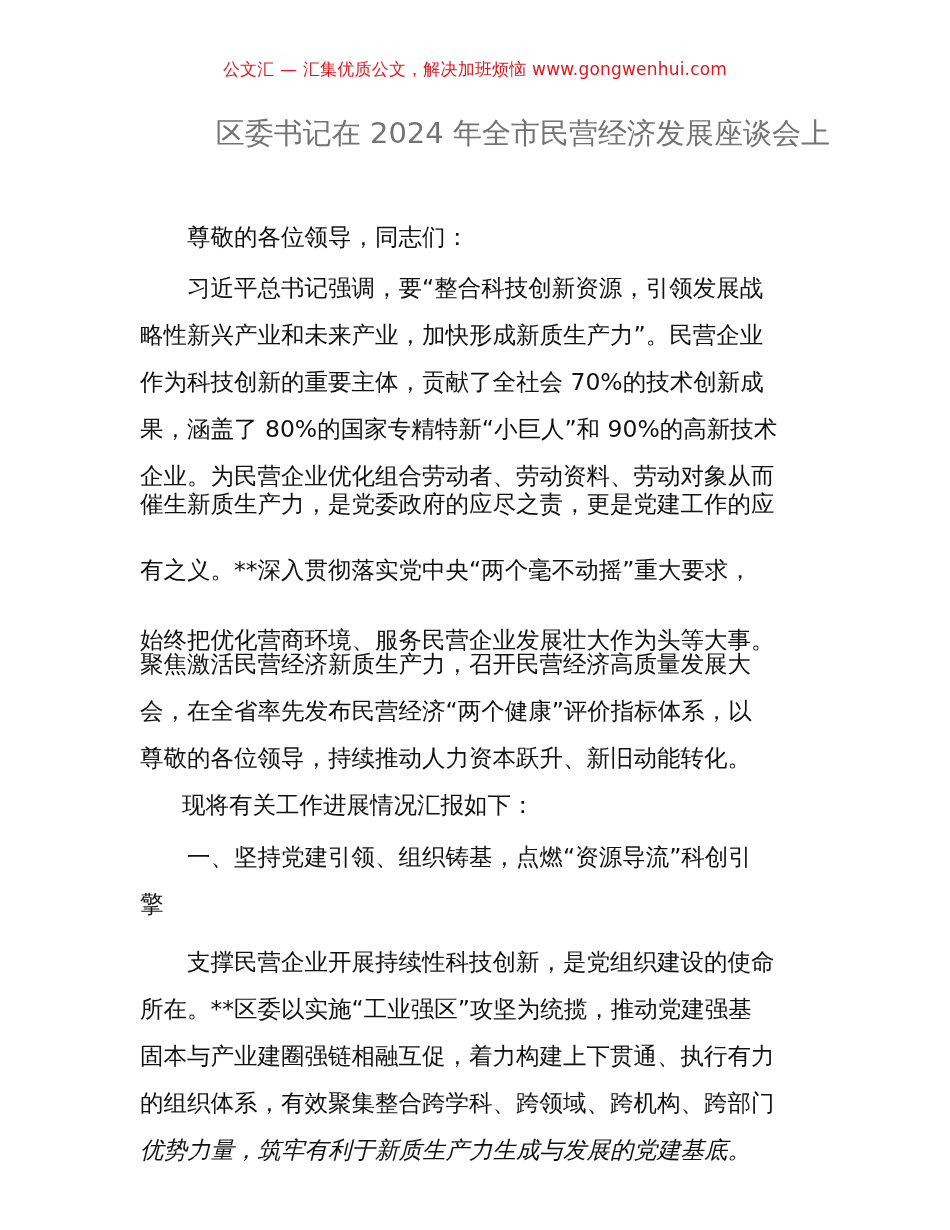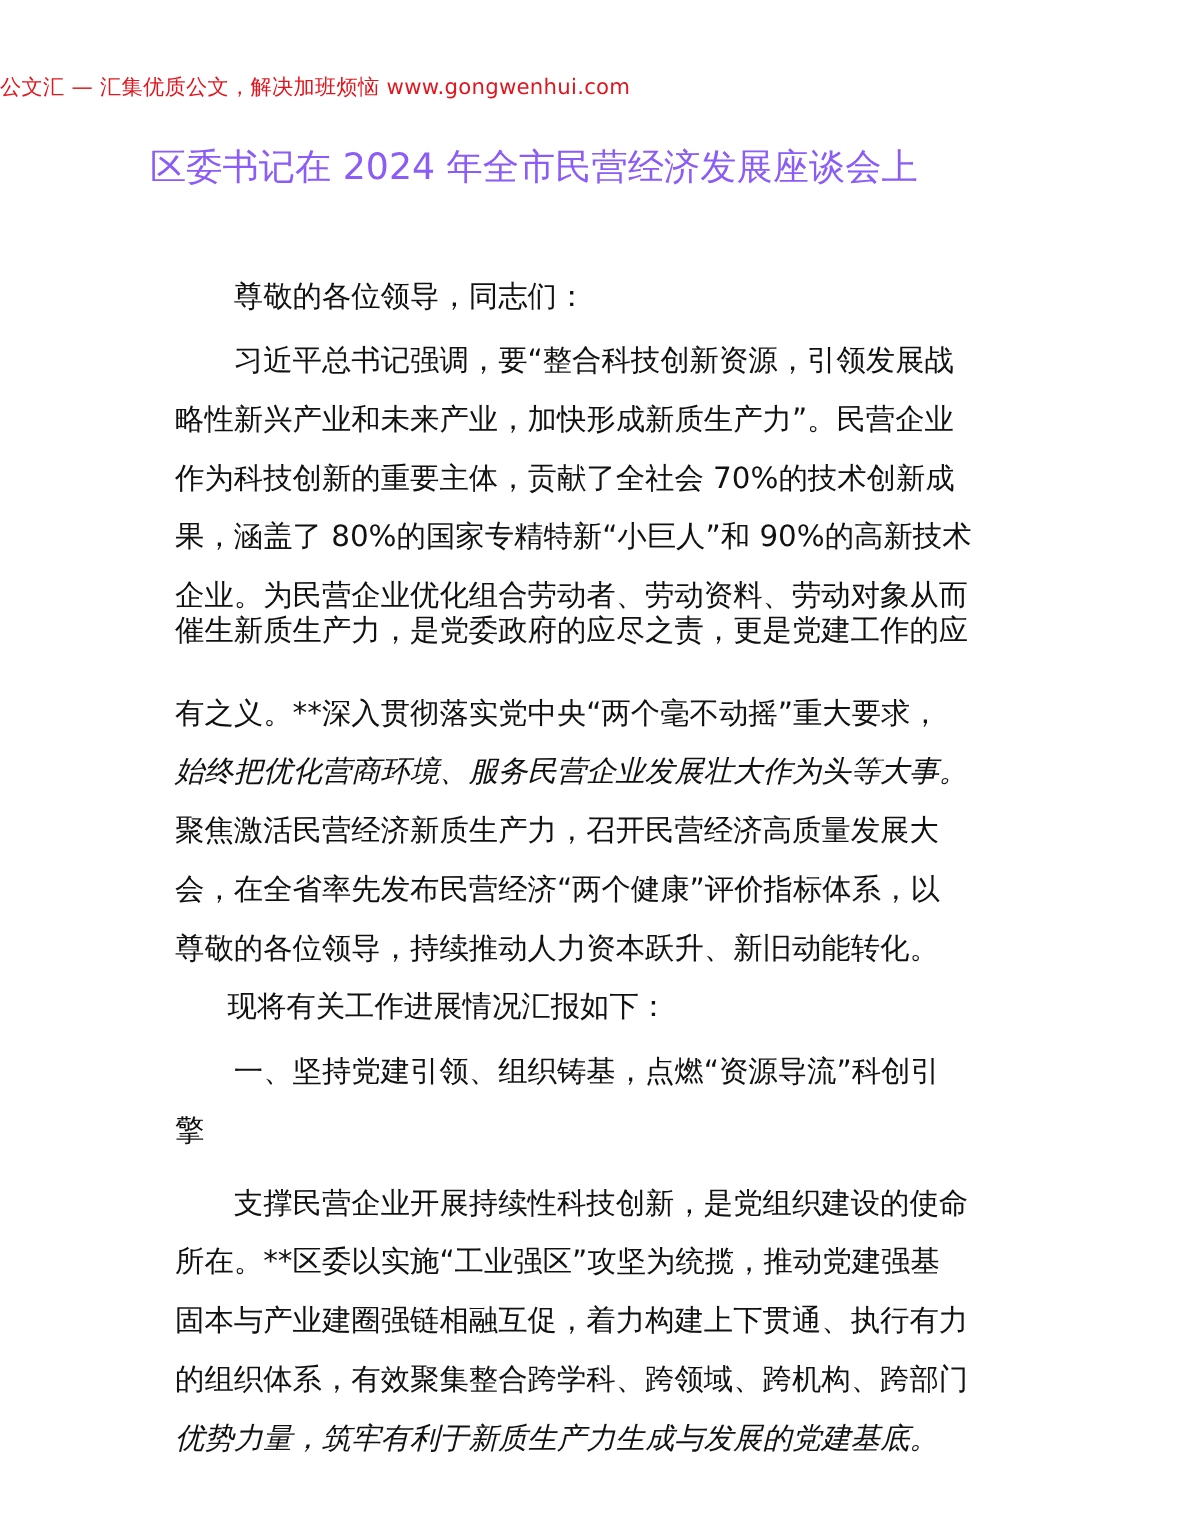--- a/index.html
+++ b/index.html
@@ -1,21 +1,21 @@
 <!DOCTYPE html>
 <html><head>
 <meta charset="utf-8">
 <style>
   html, body { margin: 0; padding: 0; background: #ffffff; }
   body { width: 950px; height: 1230px; position: relative; overflow: hidden;
          font-family: "DejaVu Sans", "Liberation Sans", sans-serif; color: #111111; }
-  .header { position: absolute; top: 58px; left: 0; width: 950px; 
+  .header { position: absolute; top: 58px; left: 0; width: 950px; text-align: center;
             font-size: 17px; color: #e0161e; letter-spacing: 0.2px; }
-  .title { position: absolute; top: 112px; left: 120px; width: 710px; text-align: left;
-           font-size: 29px; line-height: 42px; color: #8b5cf6; }
+  .title { position: absolute; top: 112px; left: 120px; width: 710px; text-align: right;
+           font-size: 29px; line-height: 42px; color: #737373; }
   .title .tline { display: block; white-space: nowrap; }
   .body-text { position: absolute; left: 140px; width: 680px; font-size: 23.5px; color: #111; }
   .line { position: absolute; left: 0; white-space: nowrap; height: 32px; line-height: 32px; }
   .indent { left: 47px; }
 </style>
 </head>
 <body>
 
 <div class="header">公文汇 — 汇集优质公文，解决加班烦恼 www.gongwenhui.com</div>
 
@@ -27,21 +27,21 @@
   <div class="line indent" style="top:221px;">尊敬的各位领导，同志们：</div>
 
   <div>
     <div class="line indent" style="top:272px;">习近平总书记强调，要“整合科技创新资源，引领发展战</div>
     <div class="line" style="top:319px;">略性新兴产业和未来产业，加快形成新质生产力”。民营企业</div>
     <div class="line" style="top:366px;">作为科技创新的重要主体，贡献了全社会 70%的技术创新成</div>
     <div class="line" style="top:413px;">果，涵盖了 80%的国家专精特新“小巨人”和 90%的高新技术</div>
     <div class="line" style="top:460px;">企业。为民营企业优化组合劳动者、劳动资料、劳动对象从而</div>
     <div class="line" style="top:488px;">催生新质生产力，是党委政府的应尽之责，更是党建工作的应</div>
     <div class="line" style="top:554px;">有之义。**深入贯彻落实党中央“两个毫不动摇”重大要求，</div>
-    <div class="line" style="top:601px;font-style:italic;">始终把优化营商环境、服务民营企业发展壮大作为头等大事。</div>
+    <div class="line" style="top:624px;">始终把优化营商环境、服务民营企业发展壮大作为头等大事。</div>
     <div class="line" style="top:648px;">聚焦激活民营经济新质生产力，召开民营经济高质量发展大</div>
     <div class="line" style="top:695px;">会，在全省率先发布民营经济“两个健康”评价指标体系，以</div>
     <div class="line" style="top:742px;">尊敬的各位领导，持续推动人力资本跃升、新旧动能转化。</div>
     <div class="line" style="top:789px;margin-left:42px;">现将有关工作进展情况汇报如下：</div>
   </div>
 
   <div>
     <div class="line indent" style="top:841px;">一、坚持党建引领、组织铸基，点燃“资源导流”科创引</div>
     <div class="line" style="top:888px;">擎</div>
   </div>

